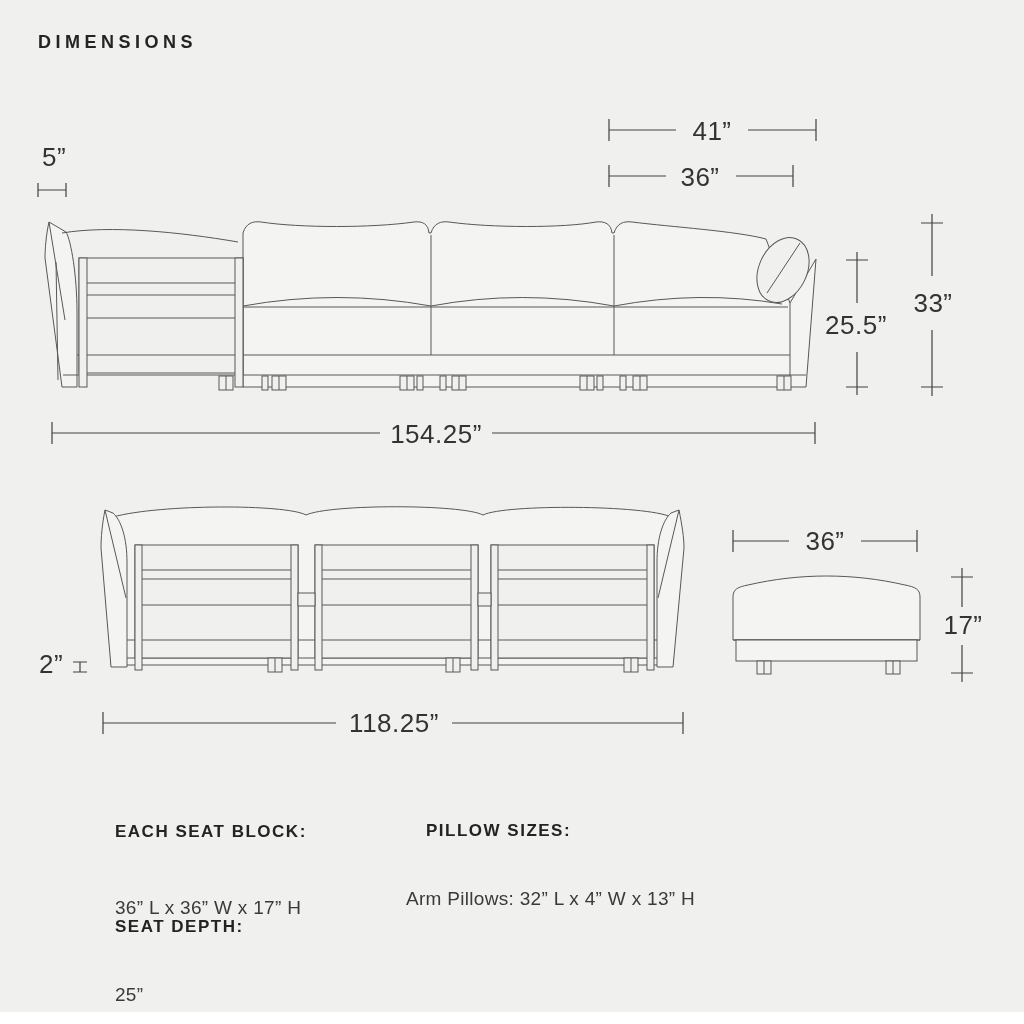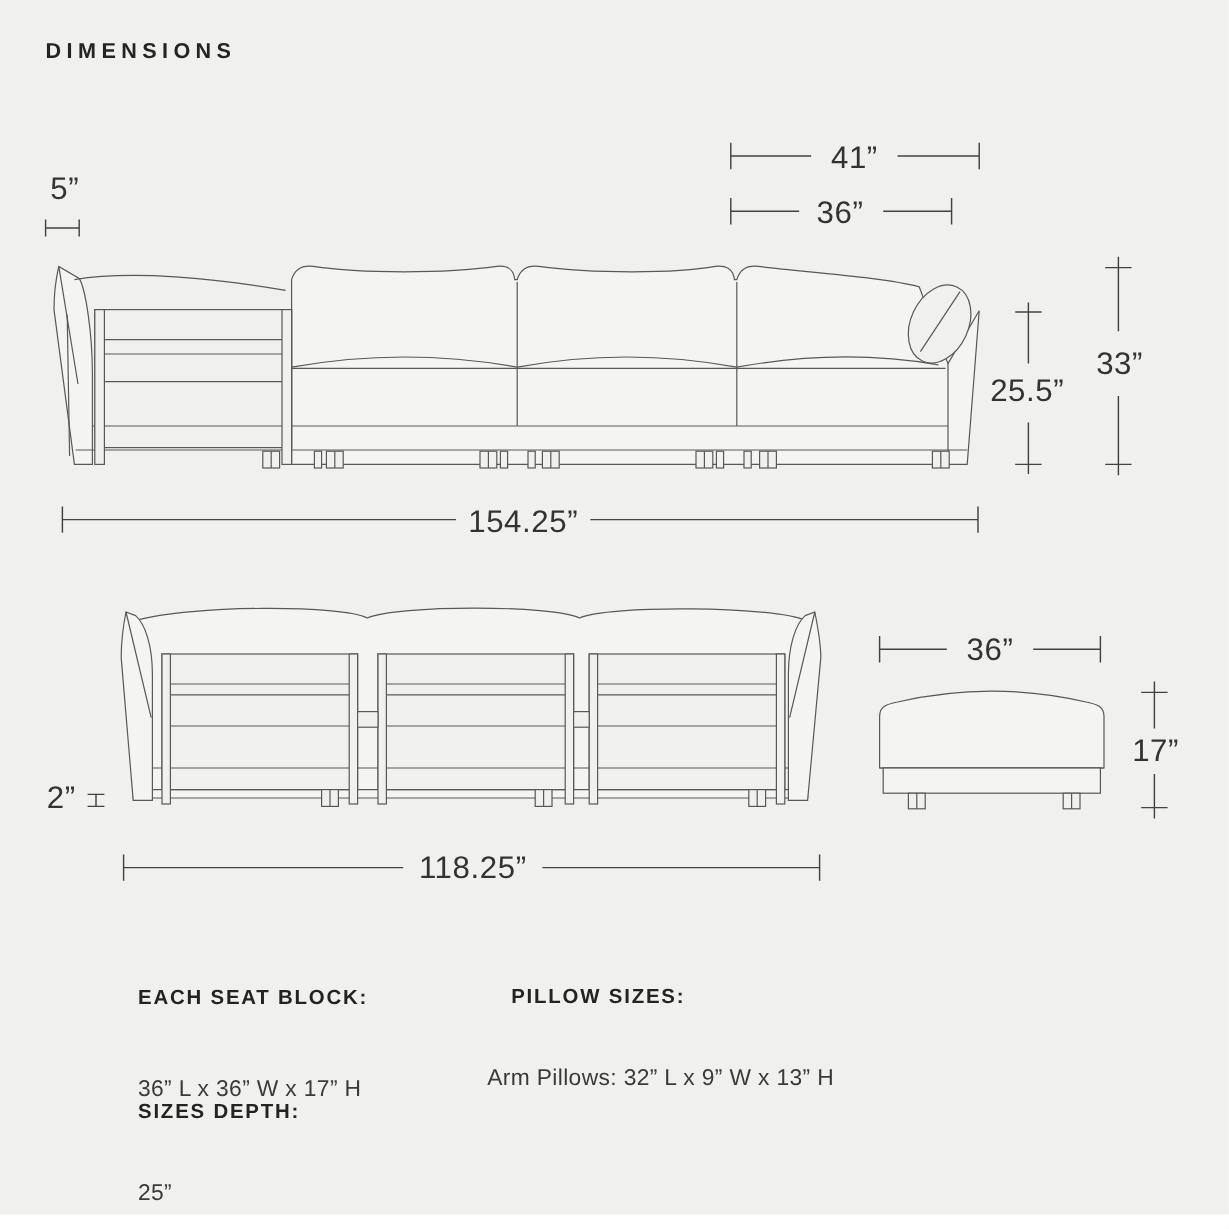--- a/index.html
+++ b/index.html
@@ -185,19 +185,19 @@
       <text class="dim" x="825" y="550">36”</text>
     </g>
     <g>
       <path class="dln" d="M951,577 H973 M962,568 V607 M962,645 V682 M951,673 H973"></path>
       <text class="dim" x="963" y="634">17”</text>
     </g>
   </svg>
 
   <div class="spec-h" style="left:115px; top:822px;">EACH SEAT BLOCK:</div>
   <div class="spec-v" style="left:115px; top:852px;margin-top:45px;">36” L x 36” W x 17” H</div>
-  <div class="spec-h" style="left:115px; top:917px;">SIZES DEPTH:</div>
+  <div class="spec-h" style="left:115px; top:917px;">SEAT DEPTH:</div>
   <div class="spec-v" style="left:115px; top:984px;">25”</div>
 
   <div class="spec-h" style="left:426px; top:821px;">PILLOW SIZES:</div>
-  <div class="spec-v" style="left:406px; top:888px;">Arm Pillows: 32” L x 9” W x 13” H</div>
+  <div class="spec-v" style="left:406px; top:888px;">Arm Pillows: 32” L x 4” W x 13” H</div>
 
 </div>
 
 </body></html>

